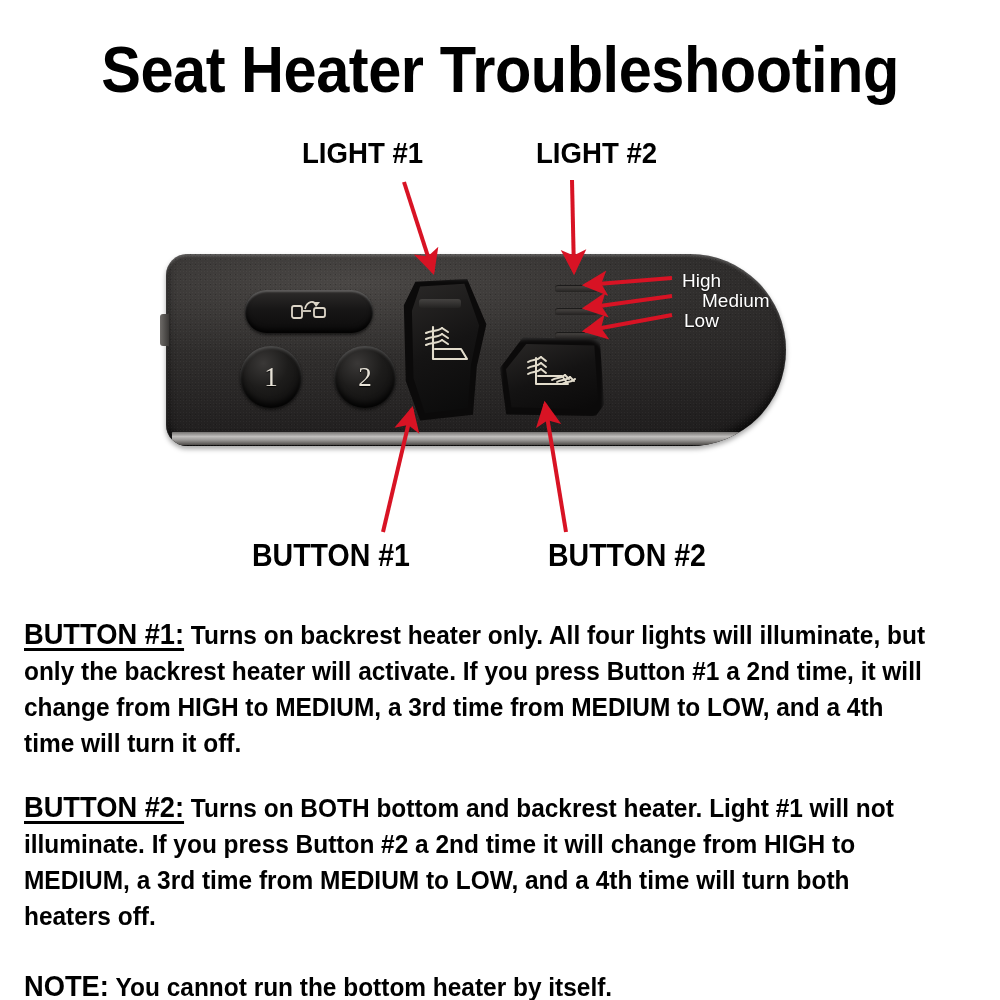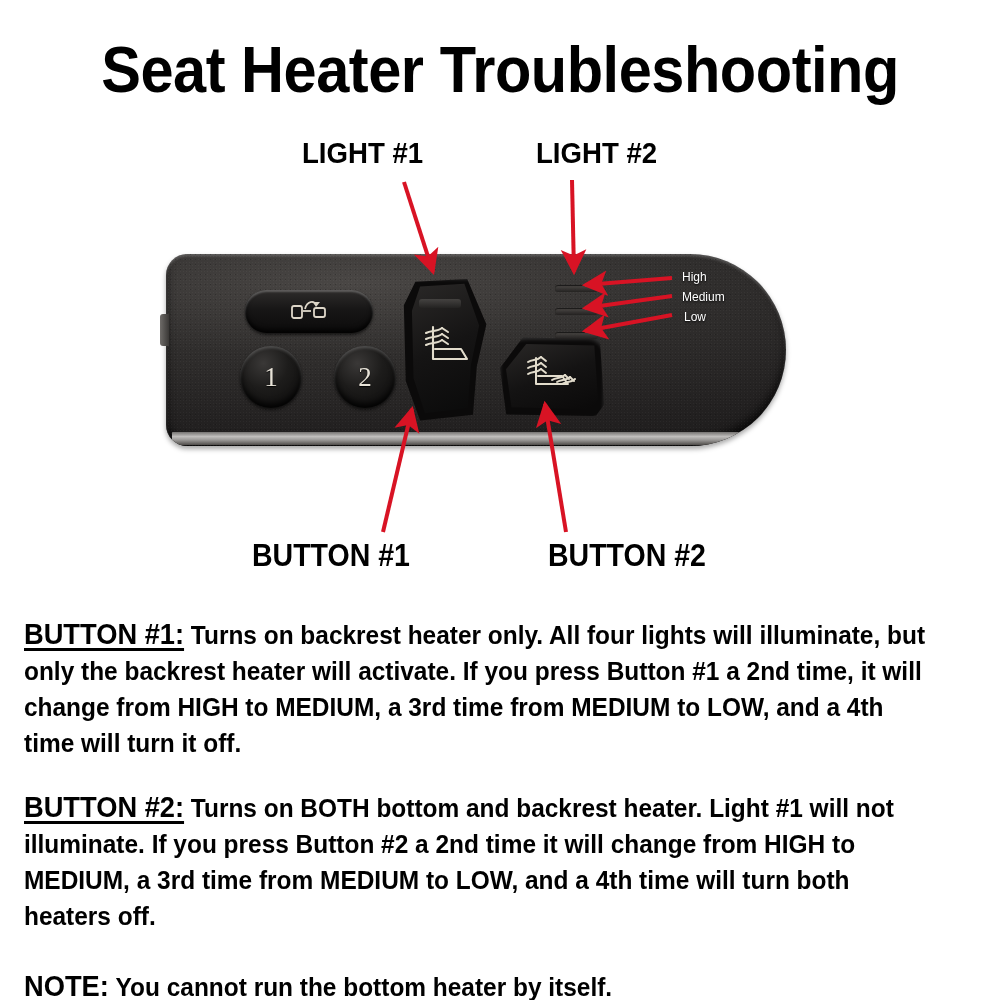--- a/index.html
+++ b/index.html
@@ -232,27 +232,27 @@
   }
   #led-slot-high   { left: 389px; top: 31px; }
   #led-slot-medium { left: 389px; top: 54px; }
   #led-slot-low    { left: 389px; top: 78px; }
 
   
   .led-label {
     position: absolute;
     color: #ffffff;
     font-family: "Liberation Sans", sans-serif;
-    font-size: 12px;
+    font-size: 19px;
     font-weight: normal;
     white-space: nowrap;
     text-shadow: 0 1px 2px rgba(0,0,0,0.9);
   }
   #led-label-high   { left: 682px; top: 270px; }
-  #led-label-medium { left: 682px; top: 290px; }
+  #led-label-medium { left: 702px; top: 290px; }
   #led-label-low    { left: 684px; top: 310px; }
 
   
   #body-copy {
     position: absolute;
     left: 24px;
     top: 616px;
     width: 960px;
     font-family: "Liberation Sans Narrow", "Liberation Sans", sans-serif;
     font-size: 26px;

